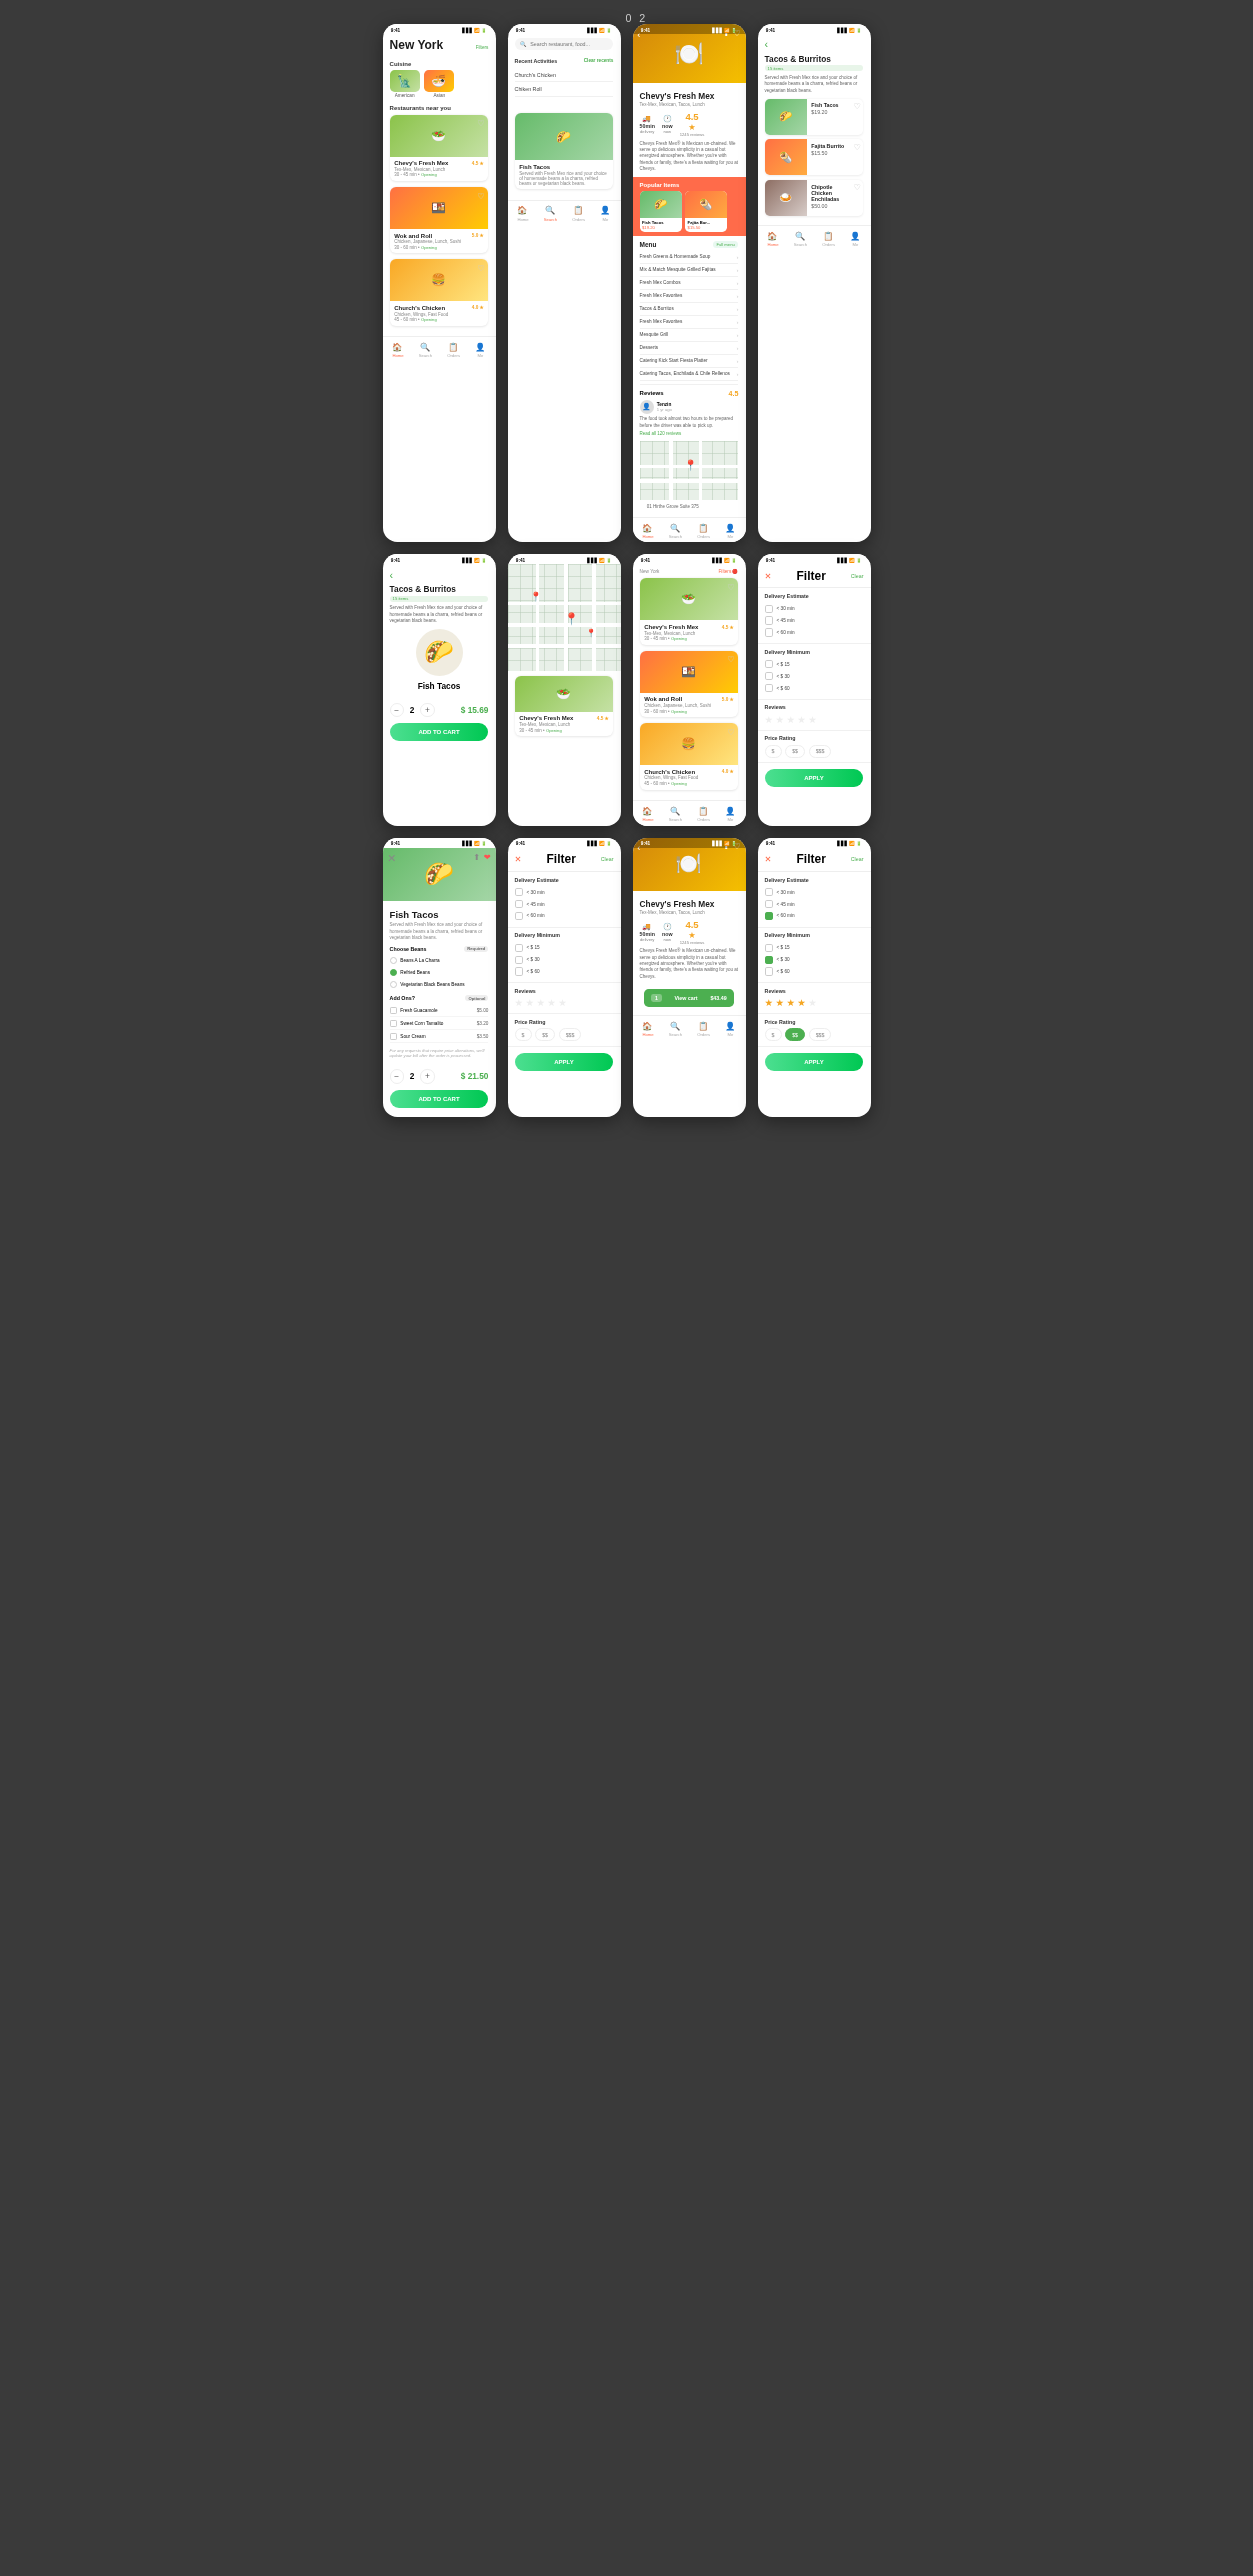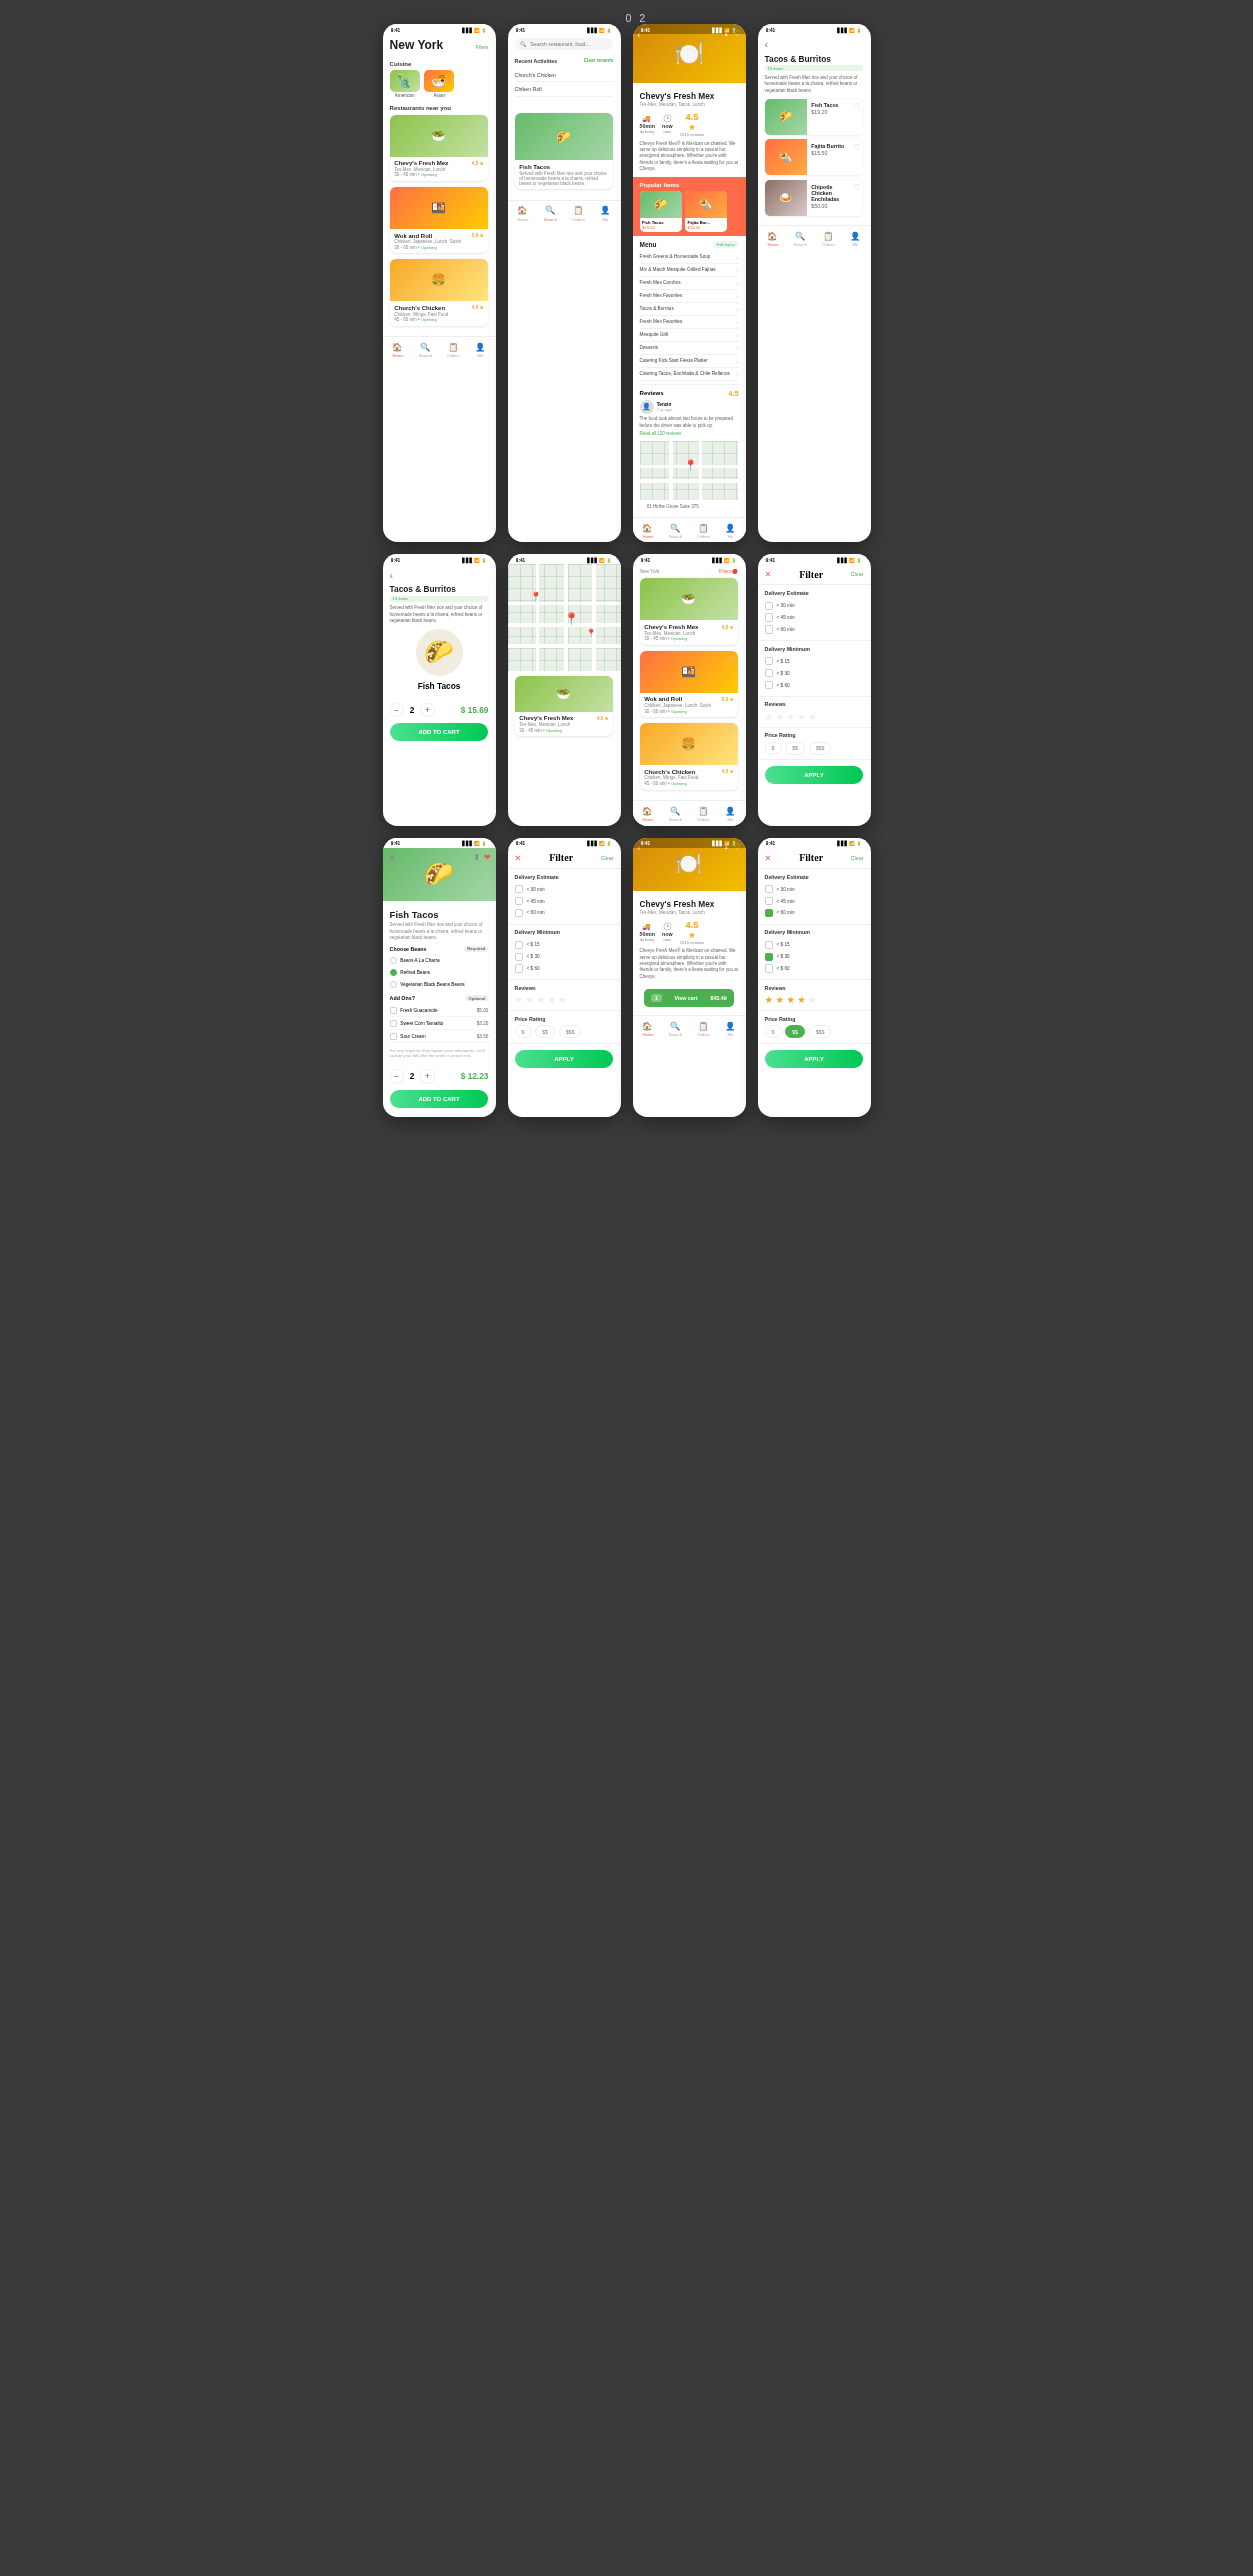--- a/index.html
+++ b/index.html
@@ -293,21 +293,21 @@
       margin-bottom: 4.7px;
     }
     
     .filter-header {
       display: flex;
       justify-content: space-between;
       align-items: center;
       padding: 4.7px 7.1px;
       border-bottom: 0.6px solid #eee;
     }
-    .filter-title { font-size: 10px; font-weight: 700; font-family: Liberation Serif, serif; }
+    .filter-title { font-size: 12px; font-weight: 700; }
     .filter-clear { color: #4caf50; font-size: 5.3px; }
     .filter-close { color: #ff6b4a; font-size: 8.3px; }
     .filter-section { padding: 4.7px 7.1px; border-bottom: 0.6px solid #f0f0f0; }
     .filter-section-title { font-size: 5.3px; font-weight: 700; color: #333; margin-bottom: 3.6px; }
     .filter-option {
       display: flex;
       align-items: center;
       gap: 3.6px;
       padding: 1.8px 0;
       font-size: 4.7px;
@@ -1103,21 +1103,21 @@
         <span class="price-tag">$3.50</span>
       </div>
     </div>
     <div class="note-text">For any requests that require price alterations, we'll update your bill after the order is processed.</div>
     <div class="qty-row">
       <div class="qty-control">
         <div class="qty-btn">−</div>
         <span class="qty-num">2</span>
         <div class="qty-btn">+</div>
       </div>
-      <span class="total-price">$ 12.23</span>
+      <span class="total-price">$ 21.50</span>
     </div>
     <button class="add-cart-btn">ADD TO CART</button>
   </div>
 </div>
 
 <div class="phone">
   <div class="phone-status">
     <span>9:41</span>
     <div class="status-icons">
           <span>▋▋▋</span>

